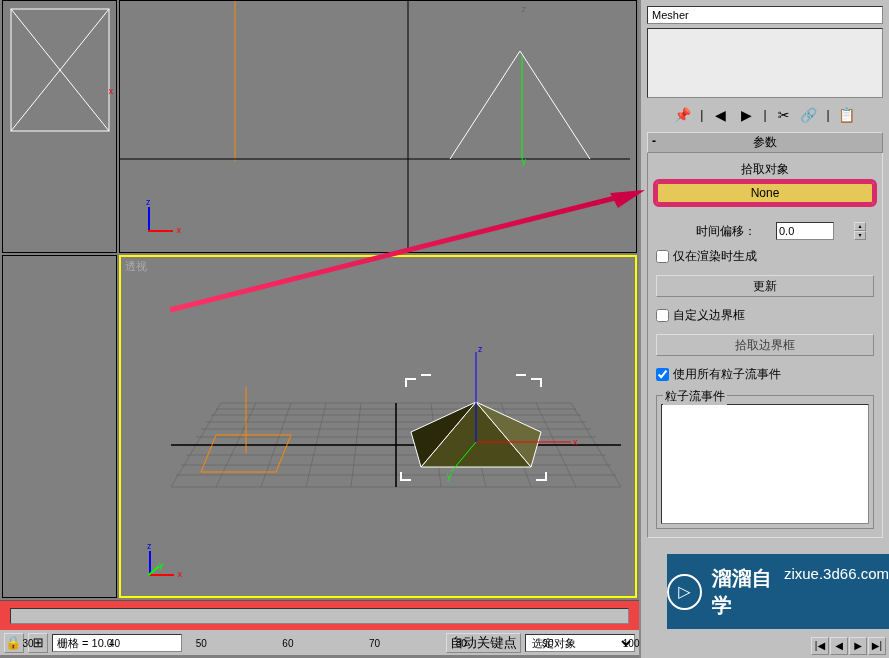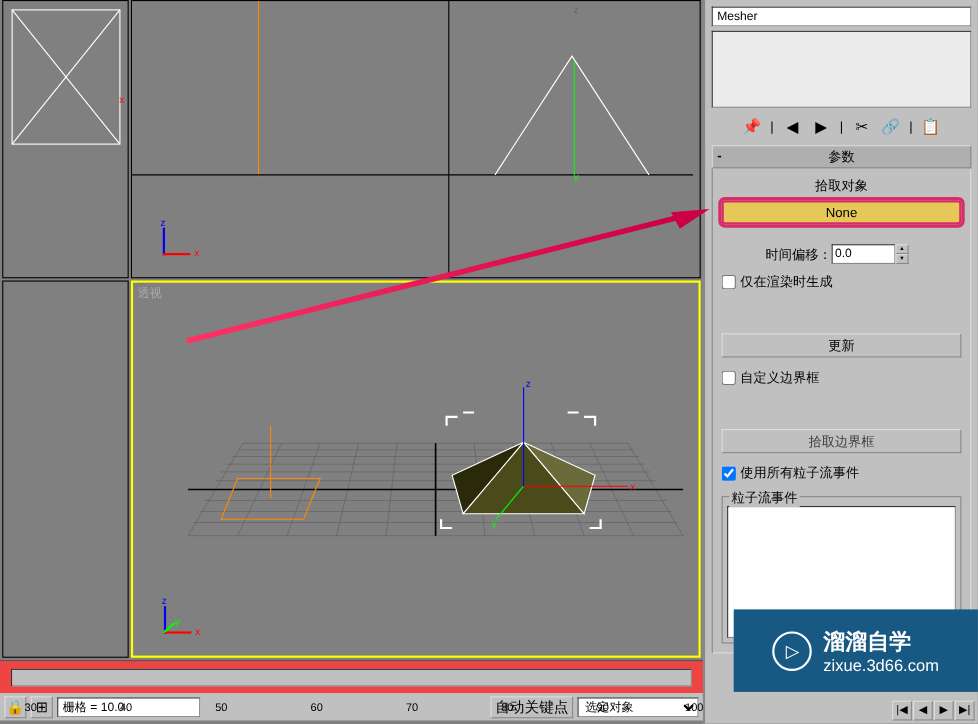--- a/index.html
+++ b/index.html
@@ -179,21 +179,21 @@
       border-radius: 3px;
       text-align: center;
       font-size: 12px;
       line-height: 18px;
       margin-bottom: 18px;
     }
     
     .option-row {
       display: flex;
       align-items: center;
-      gap: 0;
+      gap: 20px;
       margin-bottom: 8px;
       font-size: 12px;
       padding-left: 40px;
     }
     .spinner {
       background: #fff;
       border: 1px inset #888;
       width: 58px;
       height: 18px;
       font-size: 11px;
@@ -219,21 +219,20 @@
       font-size: 12px;
       margin-bottom: 10px;
     }
     .wide-button {
       width: 100%;
       height: 22px;
       background: #c0c0c0;
       border: 1px outset #ddd;
       font-size: 12px;
       margin-bottom: 10px;
-      margin-top: 28px;
     }
     .wide-button.disabled {
       color: #404040;
     }
     
     .group-box {
       border: 1px solid #888;
       padding: 8px 4px 4px;
       position: relative;
       margin-top: 12px;
@@ -271,21 +270,21 @@
       height: 36px;
       border: 2px solid #fff;
       border-radius: 50%;
       display: flex;
       align-items: center;
       justify-content: center;
       font-size: 16px;
     }
     .watermark-text {
       display: flex;
-      flex-direction: column;
+      flex-direction: row;
       align-items: flex-start;
     }
     .watermark-title { font-size: 20px; font-weight: bold; }
     .watermark-url { font-size: 15px; }
 
     .arrow-annotation {
       position: absolute;
       pointer-events: none;
       z-index: 100;
     }

